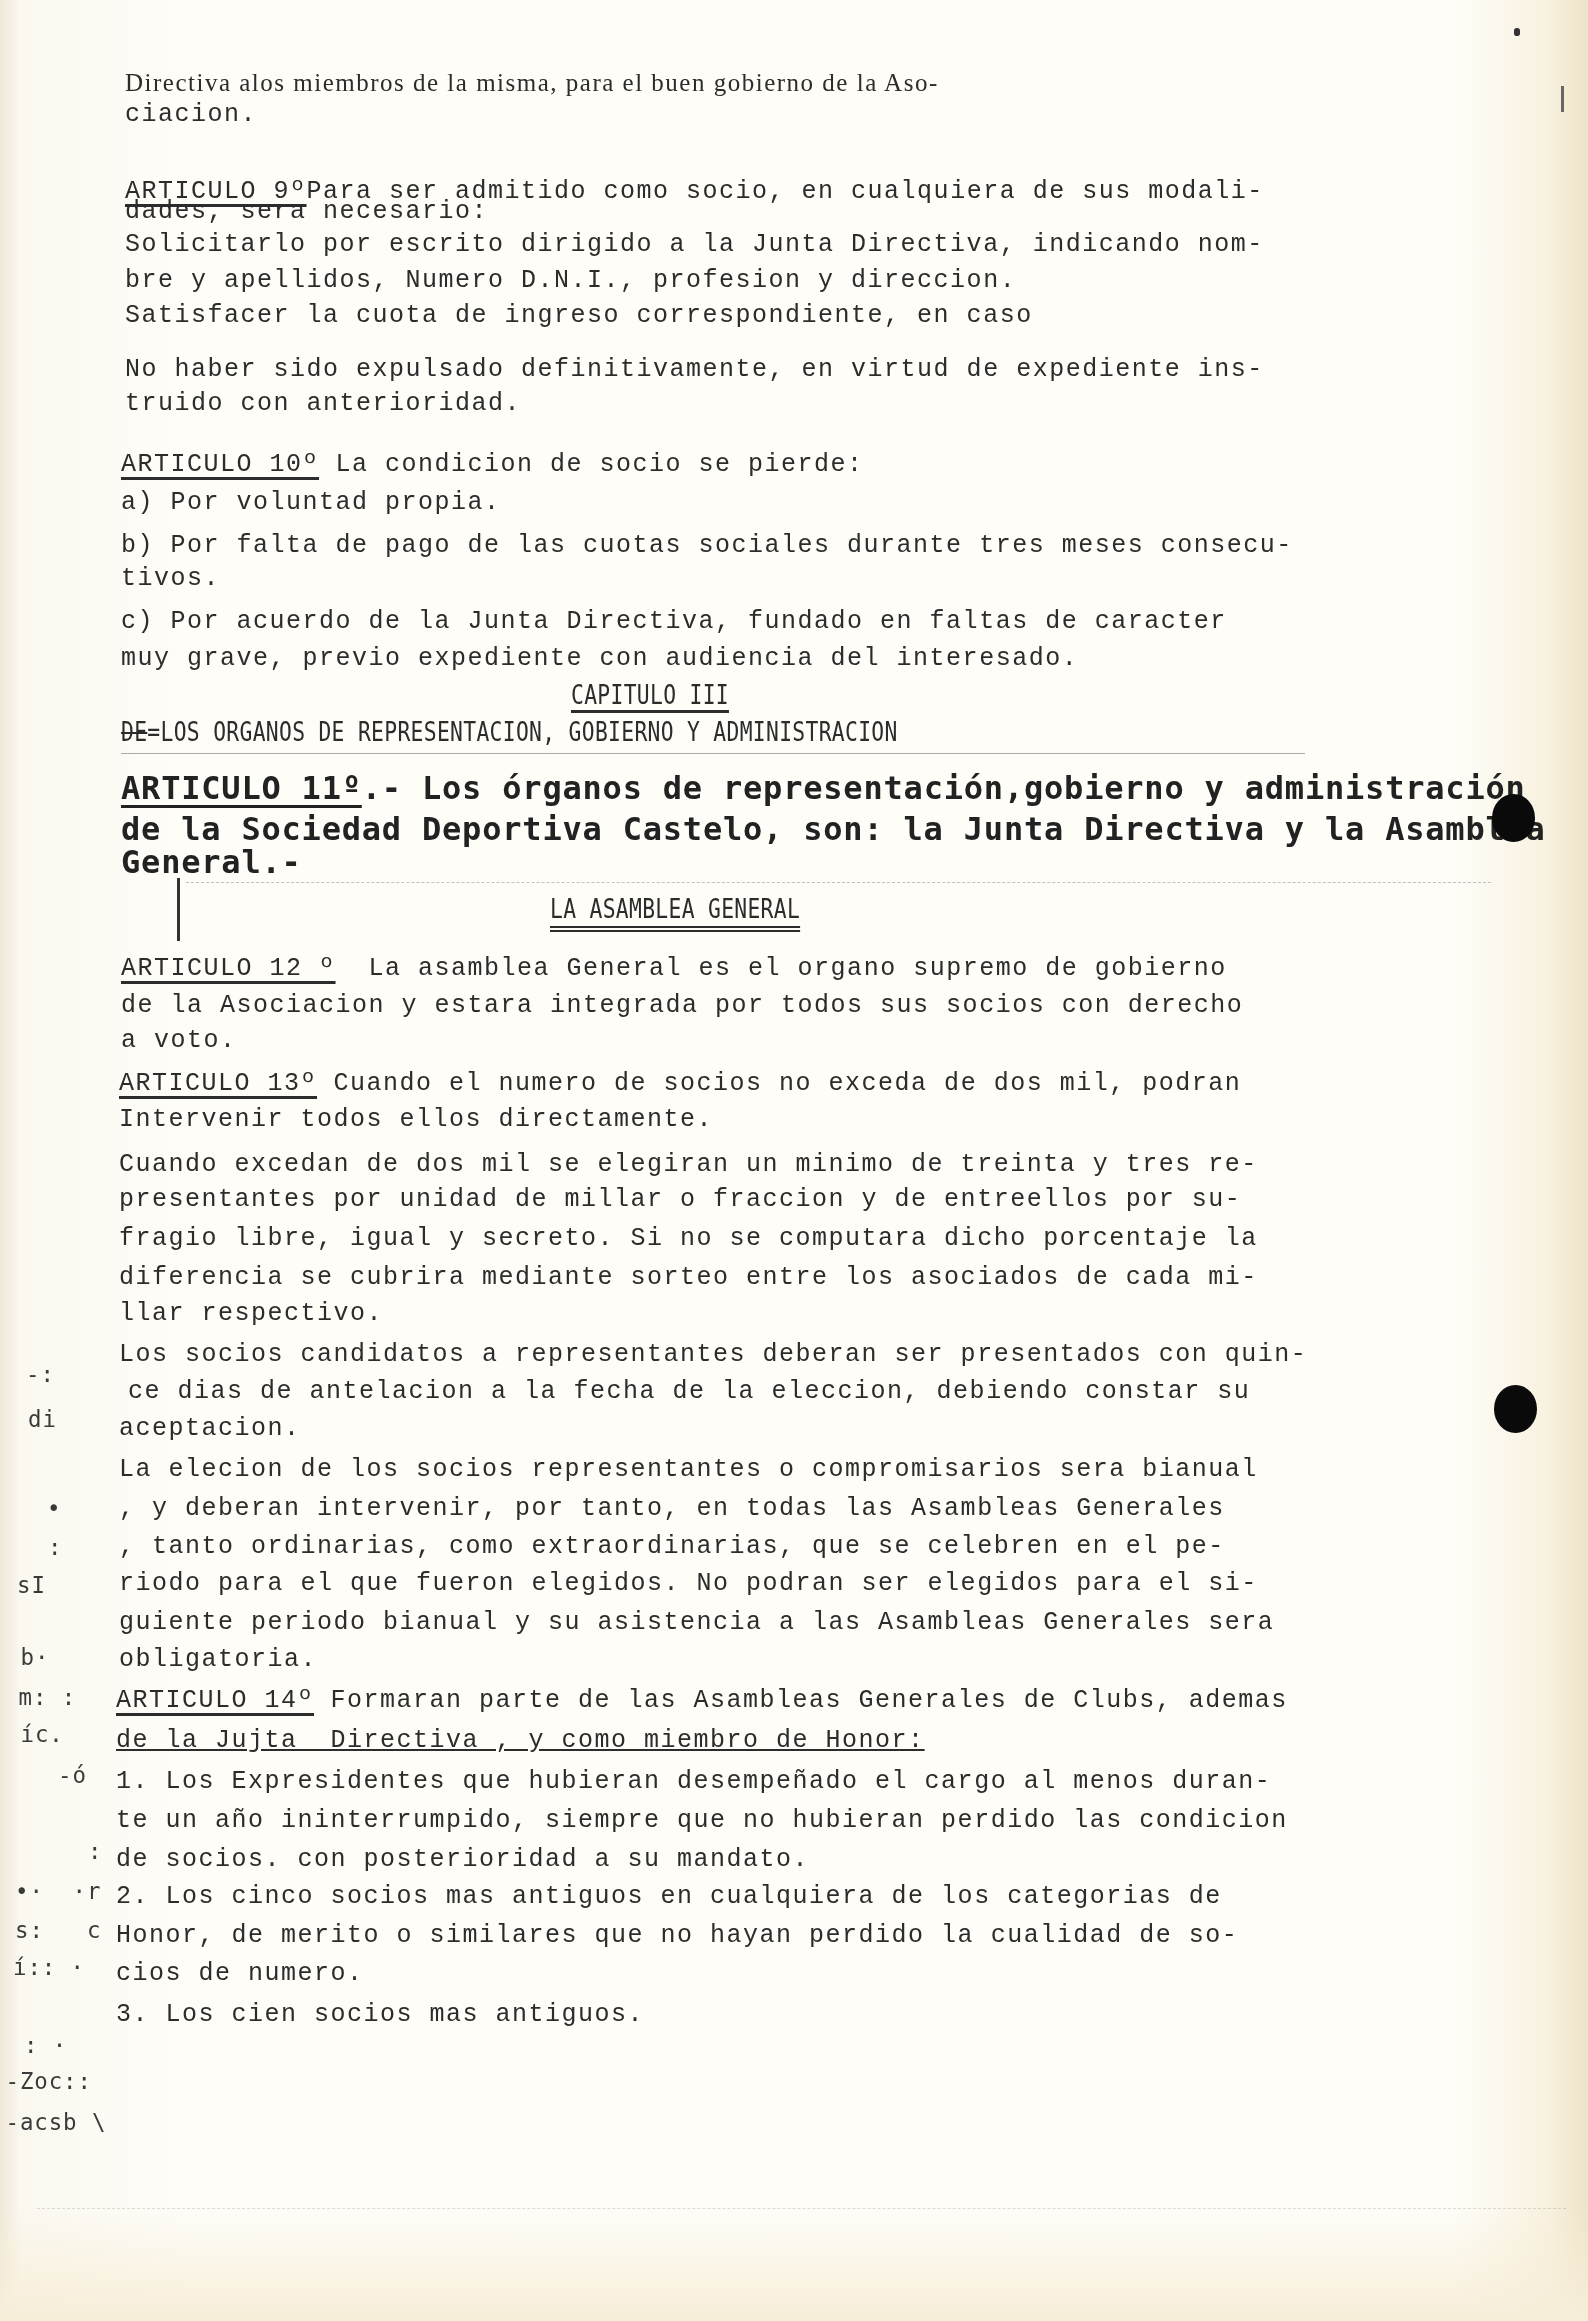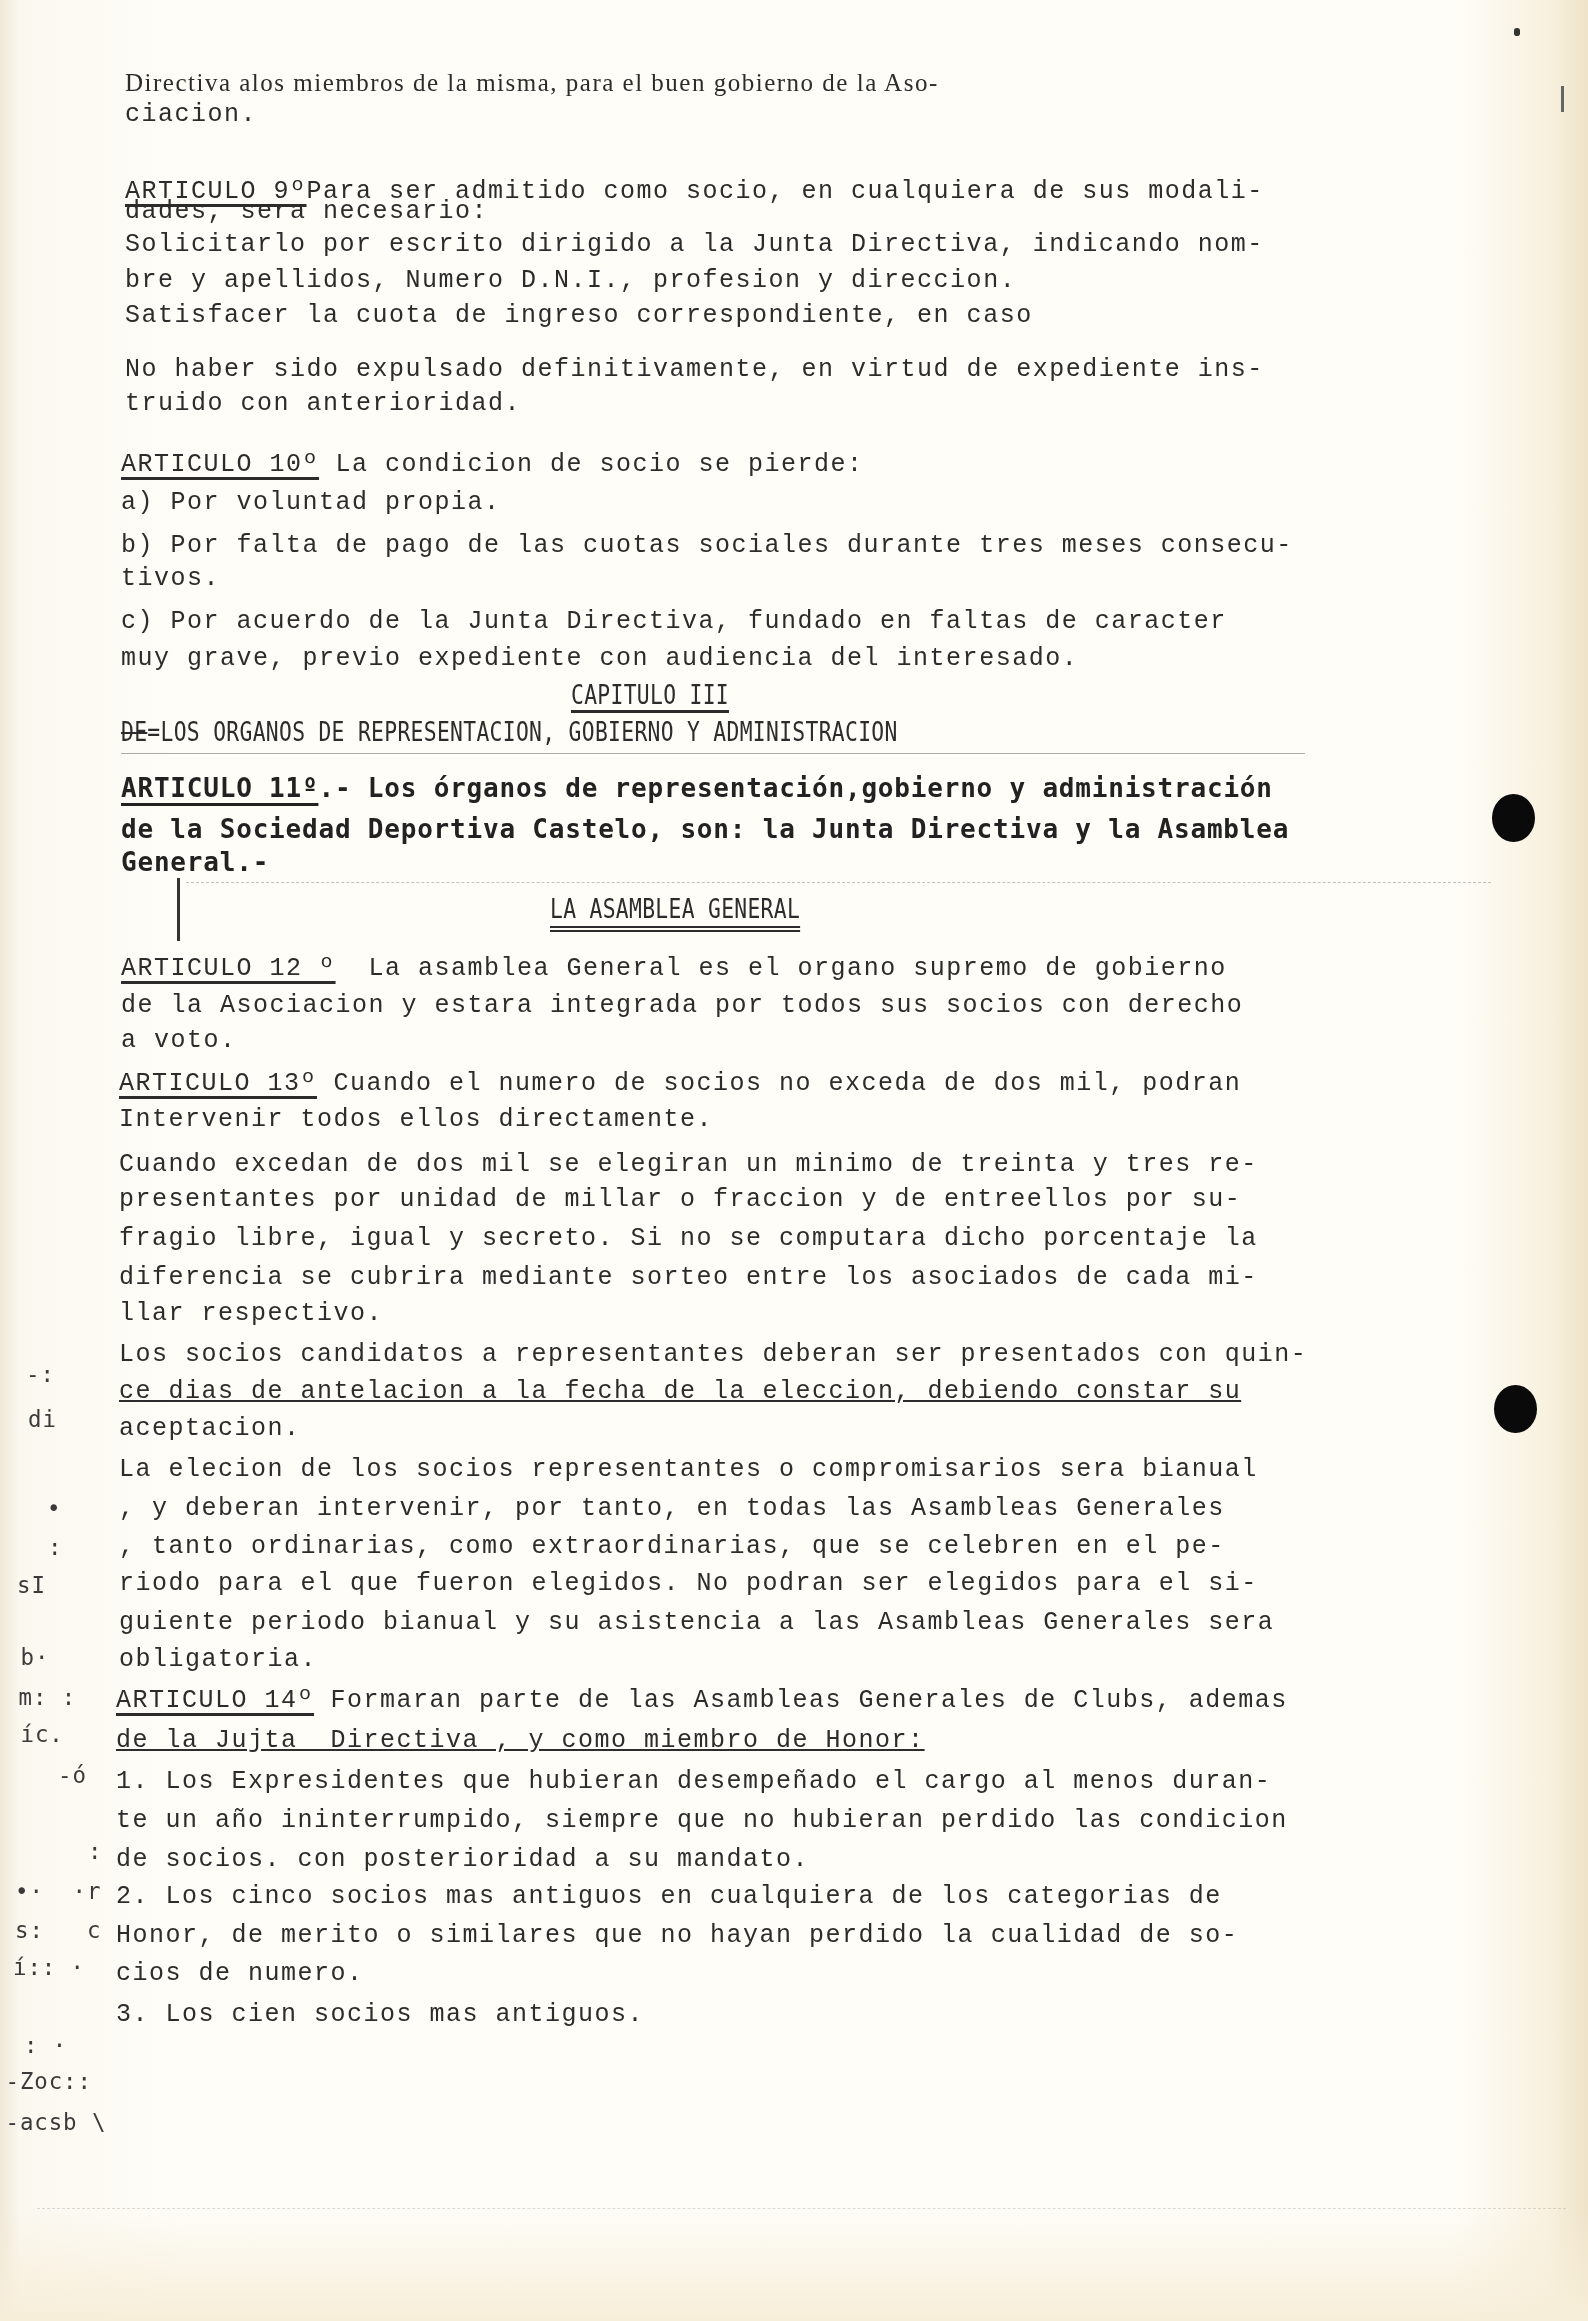--- a/index.html
+++ b/index.html
@@ -15,21 +15,21 @@
   }
   .page::after {
     content: ""; position: absolute; left: 0; right: 0; bottom: 0; height: 112px;
     background: linear-gradient(180deg, rgba(253,248,235,0) 0%, #f7eed9 100%);
   }
   .line {
     position: absolute; white-space: pre; font-size: 25px; letter-spacing: 1.5px;
     line-height: 32px; color: #2c2c2c;
   }
   .typed { font-family: "Liberation Mono", "DejaVu Sans Mono", monospace; }
-  .alt { font-family: "DejaVu Sans Mono", monospace; font-size: 26px; letter-spacing: 0.8px; font-weight: bold; color: #222; text-align: center; }
+  .alt { font-family: "DejaVu Sans Mono", monospace; font-size: 32px; letter-spacing: 0.8px; font-weight: bold; color: #222; text-align: center; }
   .u { text-decoration: underline; text-decoration-thickness: 2.8px; text-underline-offset: 5.6px; }
   .heading { font-size: 26px; letter-spacing: 0.4px; font-family: "DejaVu Sans Mono", monospace; transform: scaleX(0.82); transform-origin: left; }
   .strike { text-decoration: line-through; }
   .hole {
     position: absolute; width: 43px; height: 48px; border-radius: 50%; background: #0a0a0a;
   }
   .margin-note {
     position: absolute; font-size: 22.4px; color: #3a3a3a; white-space: pre;
     font-family: "DejaVu Sans Mono", monospace; letter-spacing: 0.9px;
   }
@@ -79,21 +79,21 @@
 <div class="line typed" style="left:121px; top:1025px;">a voto.</div>
 
 <div class="line typed" style="left:119px; top:1068px;"><span class="u">ARTICULO 13º</span><span> Cuando el numero de socios no exceda de dos mil, podran</span></div>
 <div class="line typed" style="left:119px; top:1104px;">Intervenir todos ellos directamente.</div>
 <div class="line typed" style="left:119px; top:1149px;">Cuando excedan de dos mil se elegiran un minimo de treinta y tres re-</div>
 <div class="line typed" style="left:119px; top:1184px;">presentantes por unidad de millar o fraccion y de entreellos por su-</div>
 <div class="line typed" style="left:119px; top:1223px;">fragio libre, igual y secreto. Si no se computara dicho porcentaje la</div>
 <div class="line typed" style="left:119px; top:1262px;">diferencia se cubrira mediante sorteo entre los asociados de cada mi-</div>
 <div class="line typed" style="left:119px; top:1298px;">llar respectivo.</div>
 <div class="line typed" style="left:119px; top:1339px;">Los socios candidatos a representantes deberan ser presentados con quin-</div>
-<div class="line typed" style="left:119px; top:1376px;text-decoration:underline;">ce dias de antelacion a la fecha de la eleccion, debiendo constar su</div>
+<div class="line typed" style="left:128px; top:1376px;">ce dias de antelacion a la fecha de la eleccion, debiendo constar su</div>
 <div class="line typed" style="left:119px; top:1413px;">aceptacion.</div>
 <div class="line typed" style="left:119px; top:1454px;">La elecion de los socios representantes o compromisarios sera bianual</div>
 <div class="line typed" style="left:119px; top:1493px;">, y deberan intervenir, por tanto, en todas las Asambleas Generales</div>
 <div class="line typed" style="left:119px; top:1531px;">, tanto ordinarias, como extraordinarias, que se celebren en el pe-</div>
 <div class="line typed" style="left:119px; top:1568px;">riodo para el que fueron elegidos. No podran ser elegidos para el si-</div>
 <div class="line typed" style="left:119px; top:1607px;">guiente periodo bianual y su asistencia a las Asambleas Generales sera</div>
 <div class="line typed" style="left:119px; top:1644px;">obligatoria.</div>
 
 <div class="line typed" style="left:116px; top:1685px;"><span class="u">ARTICULO 14º</span><span> Formaran parte de las Asambleas Generales de Clubs, ademas</span></div>
 <div class="line typed" style="left:116px; top:1725px;text-decoration:underline;">de la Jujta  Directiva , y como miembro de Honor:</div>

